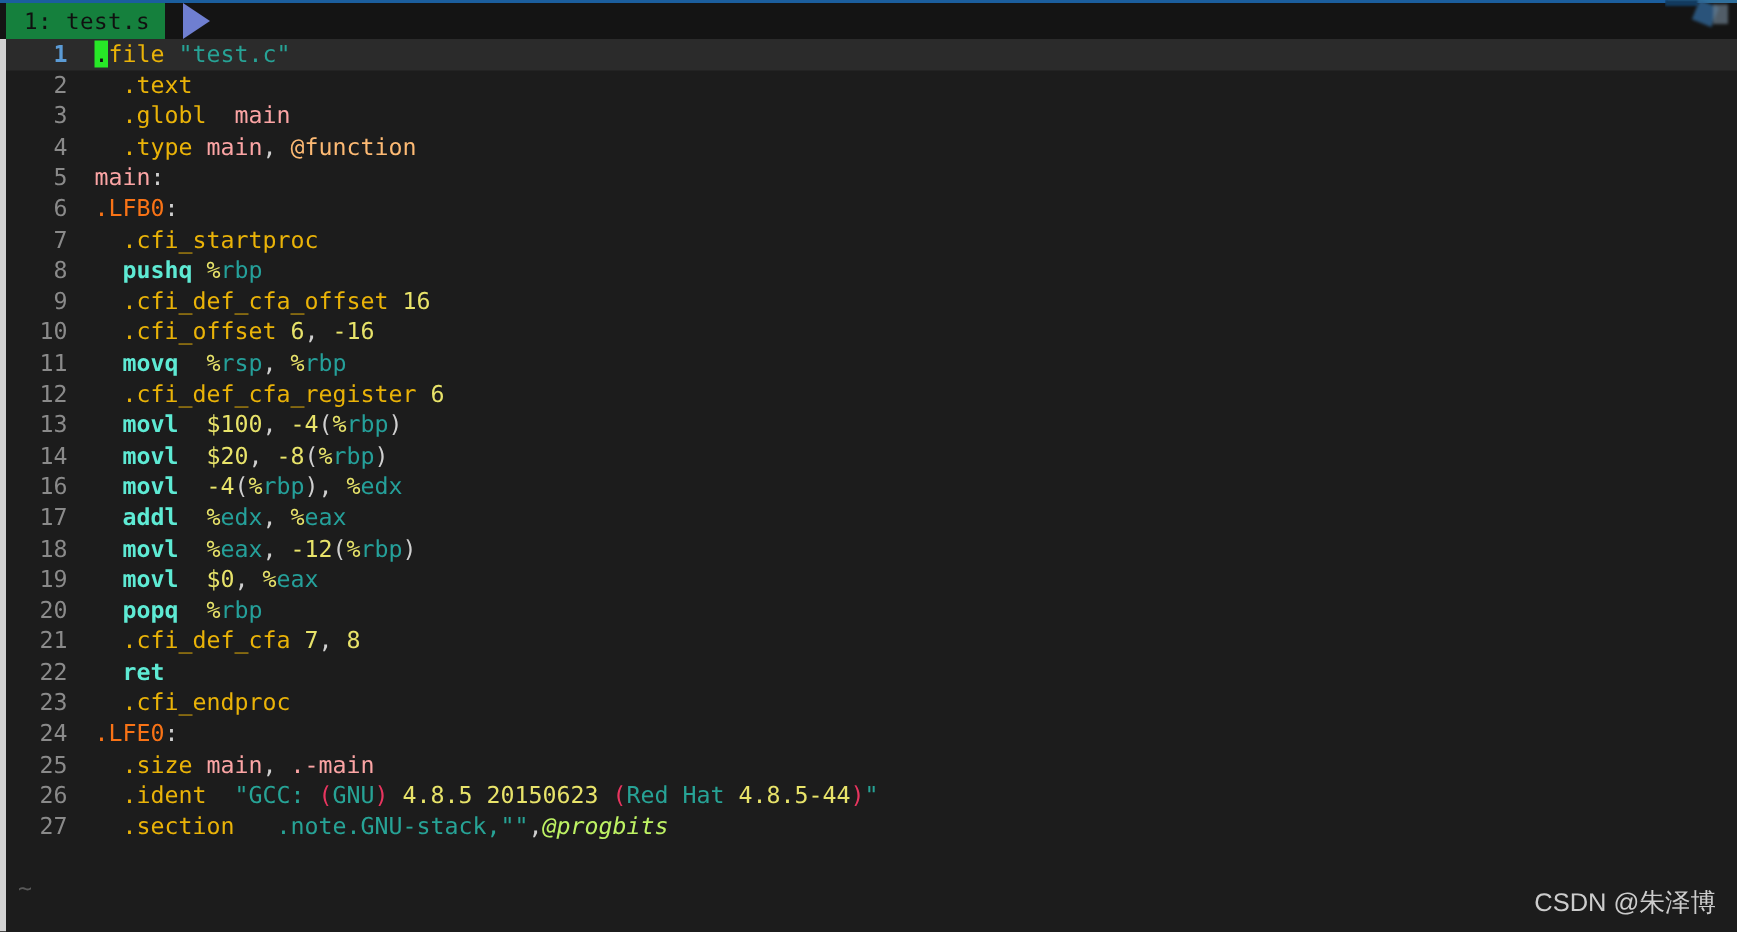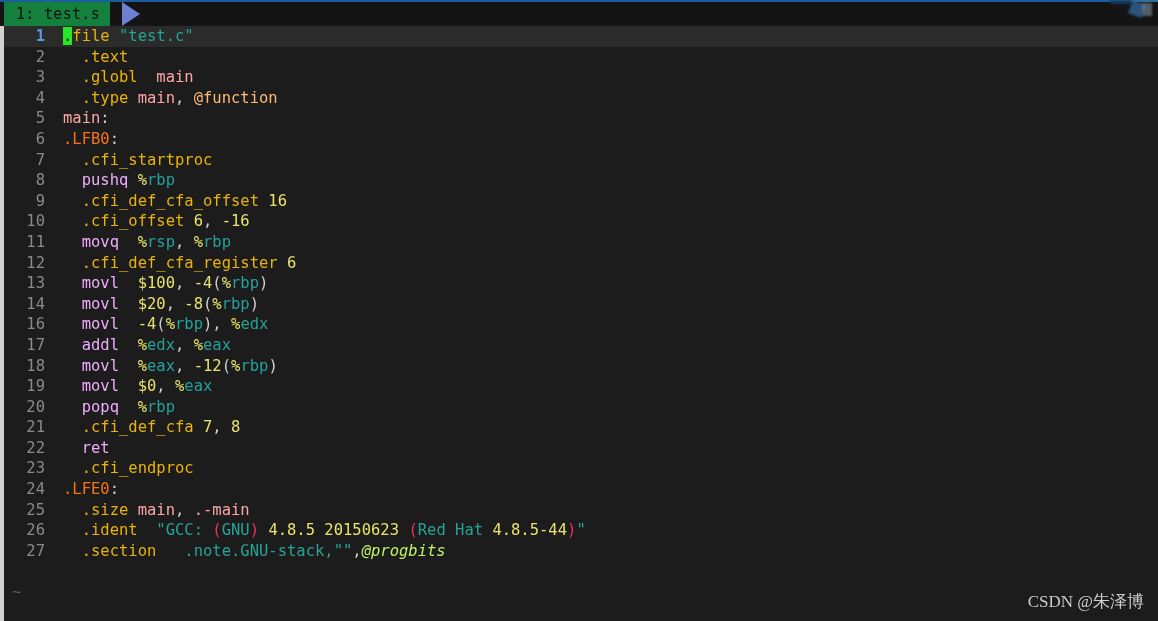--- a/index.html
+++ b/index.html
@@ -150,21 +150,21 @@
     font-weight: bold;
   }
   .ltext {
     padding-left: 18px;
     flex: 1;
   }
 
   
   .dir   { color: #eab308; }            
   .lbl   { color: #f97316; }            
-  .instr { color: #f0abfc; }            
+  .instr { color: #5eead4; font-weight: bold; }            
   .reg   { color: #25a09a; }            
   .pct   { color: #e8e36a; }            
   .num   { color: #e8e36a; }            
   .str   { color: #27a396; }            
   .sym   { color: #fca5a5; }            
   .at    { color: #fdba74; }            
   .atg   { color: #bef264; font-style: italic; }            
   .punc  { color: #cfcfcf; }            
   .paren { color: #e8355f; }            
 
@@ -178,21 +178,21 @@
     font-size: 15.5px;
     color: #5a5a5a;
     padding-left: 8px;
     white-space: pre;
   }
 
   
   #csdn-watermark {
     position: absolute;
     right: 14px; bottom: 8px;
-    font-family: Liberation Serif, serif;
+    font-family: Liberation Sans, sans-serif;
     font-size: 17px;
     color: #cccccc;
     z-index: 10;
     white-space: nowrap;
   }
   
   .cursor {
     background: #27e827;
     color: #111111;
   }

